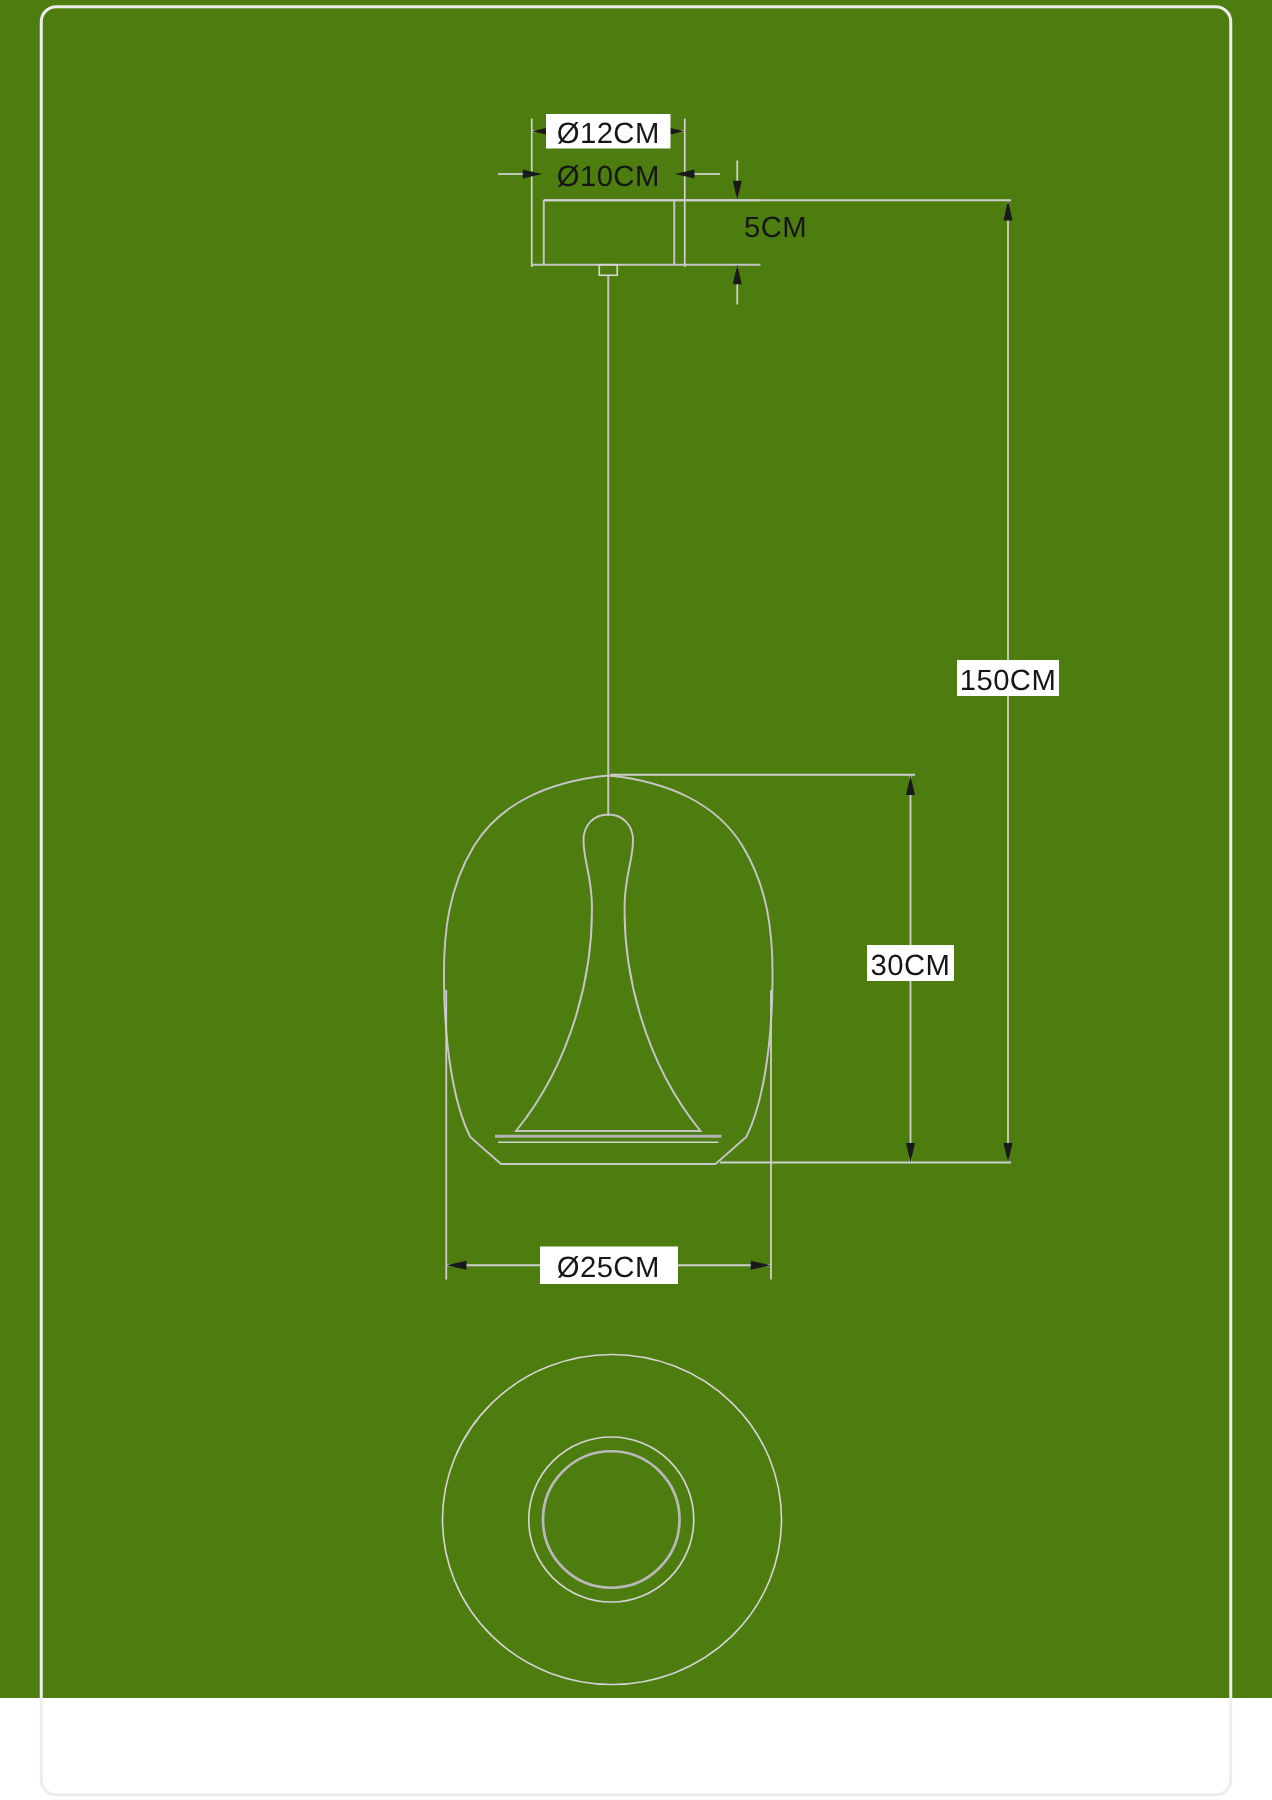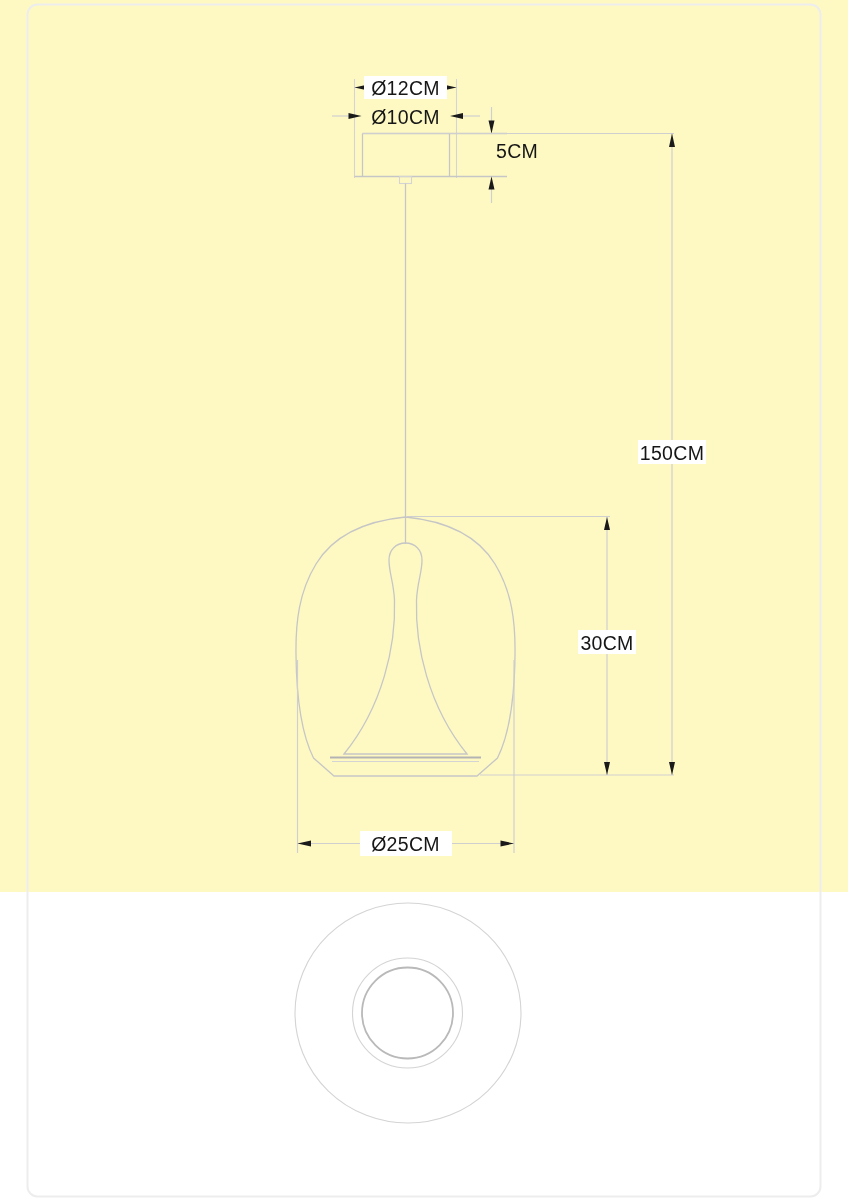--- a/index.html
+++ b/index.html
@@ -7,22 +7,22 @@
     padding: 0;
     background: #ffffff;
     width: 848px;
     height: 1200px;
     overflow: hidden;
     font-family: "Liberation Sans", sans-serif;
   }
   .page {
     position: relative;
     width: 848px;
-    height: 892px;
-    background: #fef9c3;
+    height: 1132px;
+    background: #4d7c0f;
   }
   svg { display: block; }
   .outline     { fill: none; stroke: #c6c6c6; stroke-width: 1.3; }
   .outline-lt  { fill: none; stroke: #d4d4d4; stroke-width: 1.1; }
   .outline-dk  { fill: none; stroke: #b3b3b3; stroke-width: 2;   }
   .dimline     { fill: none; stroke: #cfcfcf; stroke-width: 1.2; }
   .arrow       { fill: #1a1a1a; stroke: none; }
   .dimtext {
     font-family: "Liberation Sans", sans-serif;
     font-size: 19.5px;

